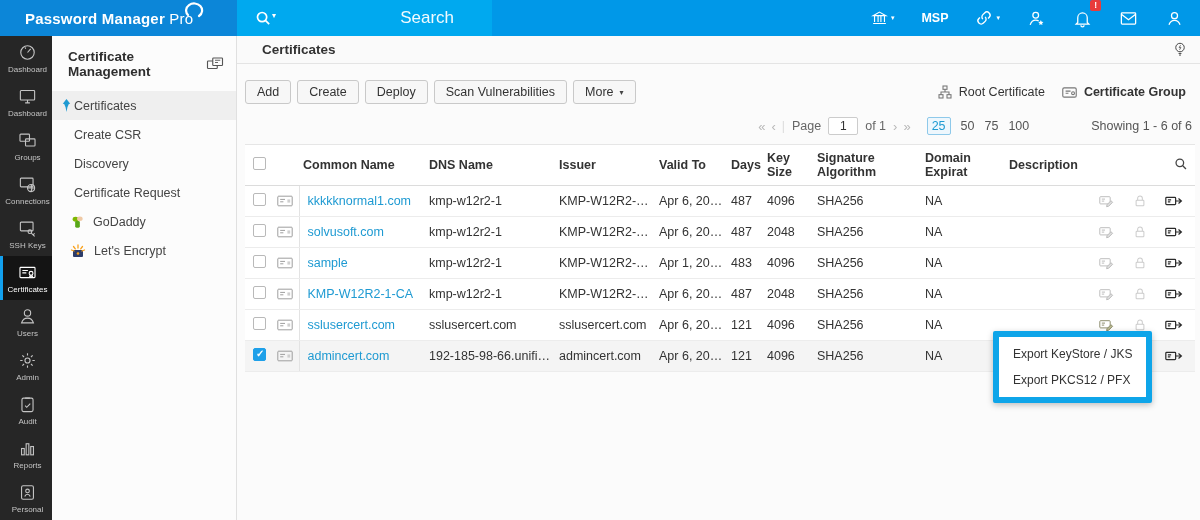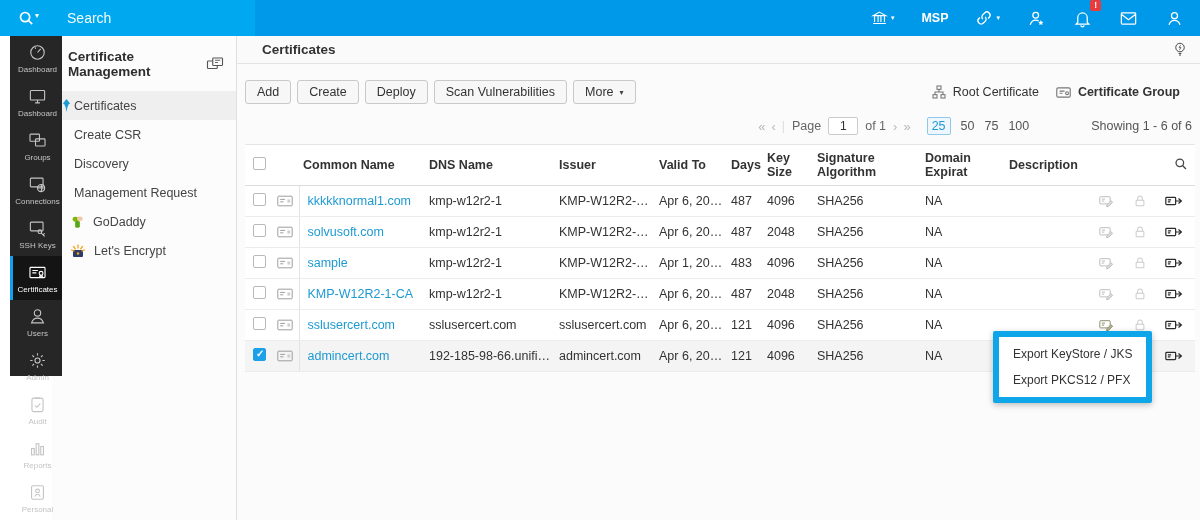--- a/index.html
+++ b/index.html
@@ -16,35 +16,36 @@
   
   .topbar { position:absolute; top:0; left:0; width:1200px; height:36px; display:flex; z-index:5; }
   .topbar-logo { width:237px; background:#0c86d8; display:flex; align-items:center; padding-left:25px; }
   .logo-text { color:#fff; font-size:15px; font-weight:bold; letter-spacing:.2px; position:relative; white-space:nowrap; }
   .logo-text .pro { font-weight:400; }
   .logo-swoosh { position:absolute; right:-14px; top:-8px; }
   .topbar-search { width:255px; background:#00a9ef; display:flex; align-items:center; padding-left:18px; }
   .search-icon-wrap { display:flex; align-items:flex-start; margin-right:28px; }
   .search-caret { color:#fff; font-size:8px; margin-top:1px; }
   .topbar-search input {
-    background:transparent; border:none; outline:none; color:#fff; font-size:14px; width:150px;
+    background:transparent; border:none; outline:none; color:#fff; font-size:17px; width:150px;
     font-family:"Liberation Sans", sans-serif;
+    text-align:right;
   }
   .topbar-search input::placeholder { color:#fff; opacity:.95; }
   .topbar-right { flex:1; background:#0098e8; display:flex; align-items:center; justify-content:flex-end; gap:27px; padding-right:16px; }
   .tb-item { display:flex; align-items:center; gap:3px; color:#fff; cursor:pointer; position:relative; }
   .tb-caret { color:#fff; font-size:7px; }
   .msp-label { color:#fff; font-size:12.5px; font-weight:bold; }
   .badge {
     position:absolute; top:-9px; right:-9px; background:#e83c3c; color:#fff; font-size:8.5px; font-weight:bold;
     padding:1px 4px 2px; border-radius:2px; line-height:1;
   }
 
   
-  .sidebar { position:absolute; top:36px; left:10px; width:52px; height:340px; background:#262626; z-index:4; }
+  .sidebar { position:absolute; top:36px; left:0; width:52px; height:484px; background:#262626; z-index:4; }
   .side-item { height:44px; display:flex; flex-direction:column; align-items:center; justify-content:center; gap:3px; cursor:pointer; border-left:3px solid transparent; }
   .side-item .lbl { font-size:8px; color:#c4c4c4; white-space:nowrap; }
   .side-item.active { background:#141414; border-left:3px solid #12a0ee; }
   .side-item.active .lbl { color:#fff; }
 
   
   .panel { position:absolute; top:36px; left:52px; width:185px; height:484px; background:#fcfcfc; border-right:1px solid #e0e0e0; z-index:3; }
   .panel-title-row { display:flex; align-items:center; justify-content:space-between; padding:13px 12px 12px 16px; }
   .panel-title { font-size:13.5px; font-weight:bold; color:#2e2e2e; }
   .panel-item { position:relative; height:29px; display:flex; align-items:center; padding-left:22px; font-size:12.5px; color:#444; cursor:pointer; }
@@ -54,21 +55,21 @@
   .panel-item + .panel-item { margin-top:0; }
   .panel-items .panel-item { margin-bottom:0; }
   .panel-items { display:flex; flex-direction:column; gap:0; }
   .panel-items .panel-item { height:29px; }
 
   
   .main { position:absolute; top:36px; left:237px; width:963px; height:484px; background:#fbfbfb; }
   .main-header { height:28px; background:#fafafa; border-bottom:1px solid #e4e4e4; display:flex; align-items:center; justify-content:space-between; padding:0 12px 0 25px; }
   .main-title { font-size:13.5px; font-weight:bold; color:#333; }
 
-  .toolbar-row { display:flex; align-items:center; margin:16px 20px 0 8px; }
+  .toolbar-row { display:flex; align-items:center; margin:16px 14px 0 8px; }
   .btn {
     font-family:"Liberation Sans", sans-serif;
     font-size:12.5px; color:#333; background:#f7f7f7; border:1px solid #c9c9c9; border-radius:3px;
     padding:4px 11px; margin-right:6px; cursor:pointer; display:inline-flex; align-items:center; gap:6px;
   }
   .btn .caret { font-size:8px; color:#444; }
   .toolbar-links { margin-left:auto; display:flex; align-items:center; gap:16px; }
   .tool-link { display:flex; align-items:center; gap:6px; font-size:12.5px; color:#333; cursor:pointer; }
   .tool-link.bold { font-weight:bold; }
 
@@ -102,20 +103,31 @@
   .export-menu {
     position:absolute; left:993px; top:331px; background:#fff; border:6px solid #0ea5e9; border-radius:2px;
     box-shadow:0 2px 6px rgba(0,0,0,.25); z-index:10; padding:4px 0;
   }
   .export-item { font-size:12px; color:#333; padding:6px 14px; white-space:nowrap; cursor:pointer; }
 </style>
 </head>
 <body>
 
 <div class="topbar">
+  <div class="topbar-logo">
+    <span class="logo-text">
+      <span>Password Manager</span>
+      <span class="pro">Pro</span>
+      <span class="logo-swoosh">
+        <svg width="22" height="18" viewBox="0 0 22 18">
+            <path d="M3 13 A8 7 0 1 1 14 14" fill="none" stroke="#fff" stroke-width="2.2" stroke-linecap="round"></path>
+          </svg>
+      </span>
+    </span>
+  </div>
   <div class="topbar-search">
     <span class="search-icon-wrap">
       <span>
         <svg width="17" height="17" viewBox="0 0 24 24" fill="none" stroke="#fff" stroke-width="2.4">
             <circle cx="10" cy="10" r="6.5"></circle>
             <path d="M15 15l5 5"></path>
           </svg>
       </span>
       <span class="search-caret">▾</span>
     </span>
@@ -306,21 +318,21 @@
       </span>
       <span>Certificates</span>
     </div>
     <div class="panel-item">
       <span>Create CSR</span>
     </div>
     <div class="panel-item">
       <span>Discovery</span>
     </div>
     <div class="panel-item">
-      <span>Management Request</span>
+      <span>Certificate Request</span>
     </div>
     <div class="panel-item sub">
       <span>
         <svg width="15" height="16" viewBox="0 0 16 16">
             <ellipse cx="6" cy="5" rx="3.2" ry="2.6" fill="#7db701"></ellipse>
             <ellipse cx="10.5" cy="4.6" rx="3" ry="2.4" fill="#efc9a5"></ellipse>
             <rect x="5.5" y="7" width="5" height="7" rx="1.5" fill="#58a618"></rect>
           </svg>
       </span>
       <span>GoDaddy</span>

